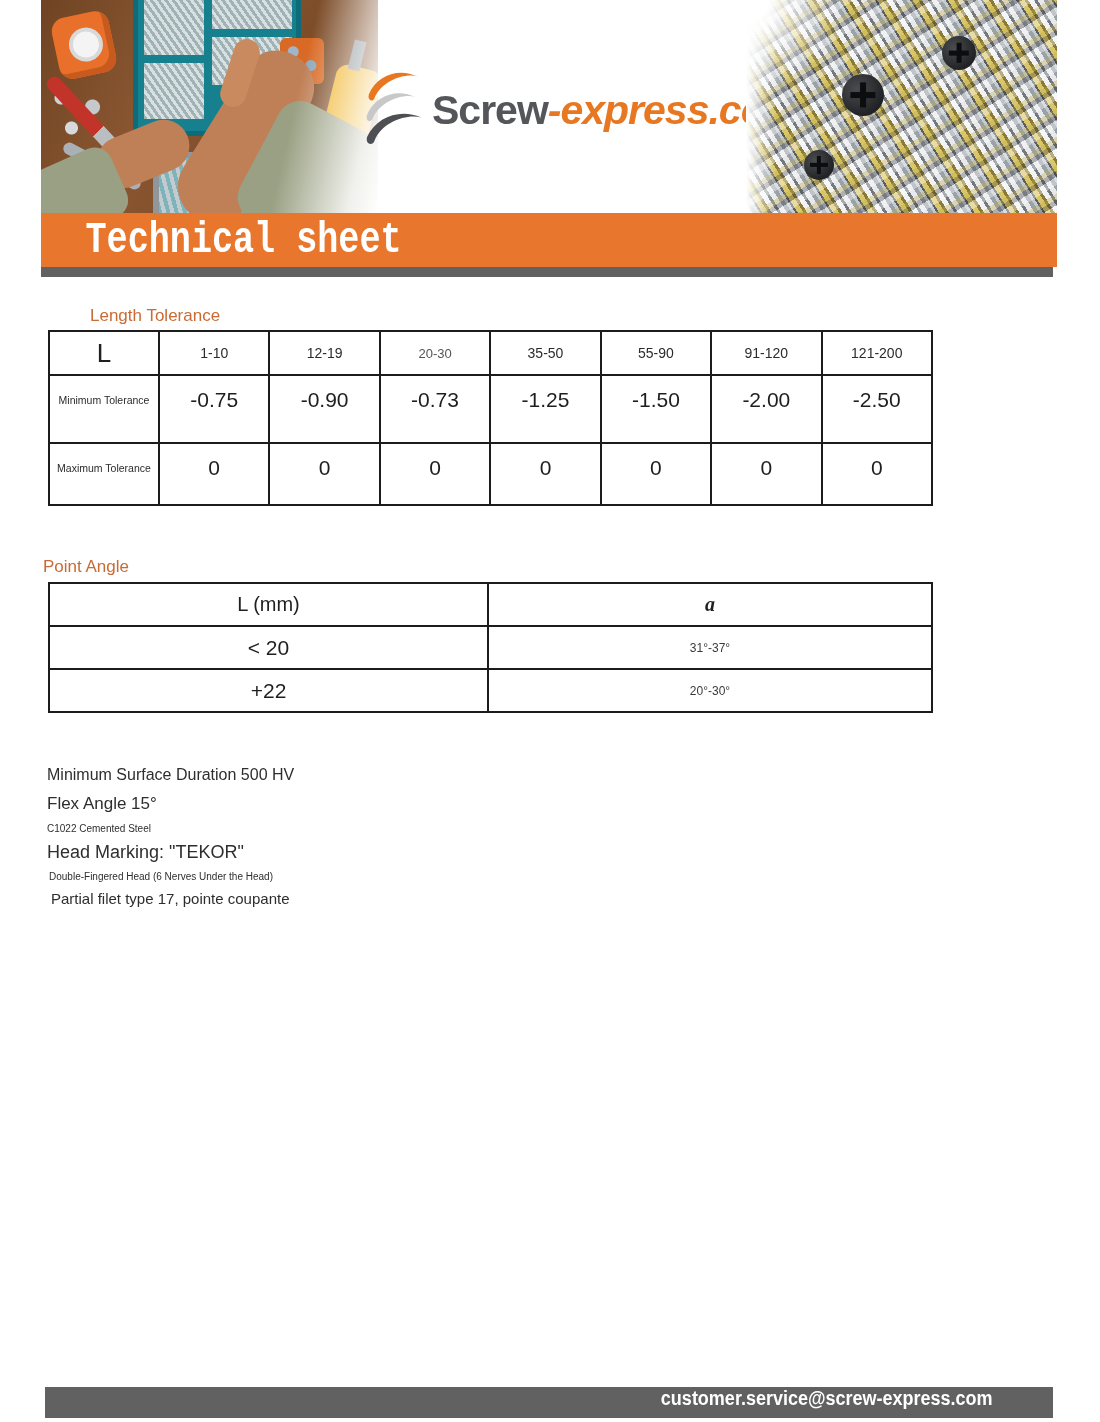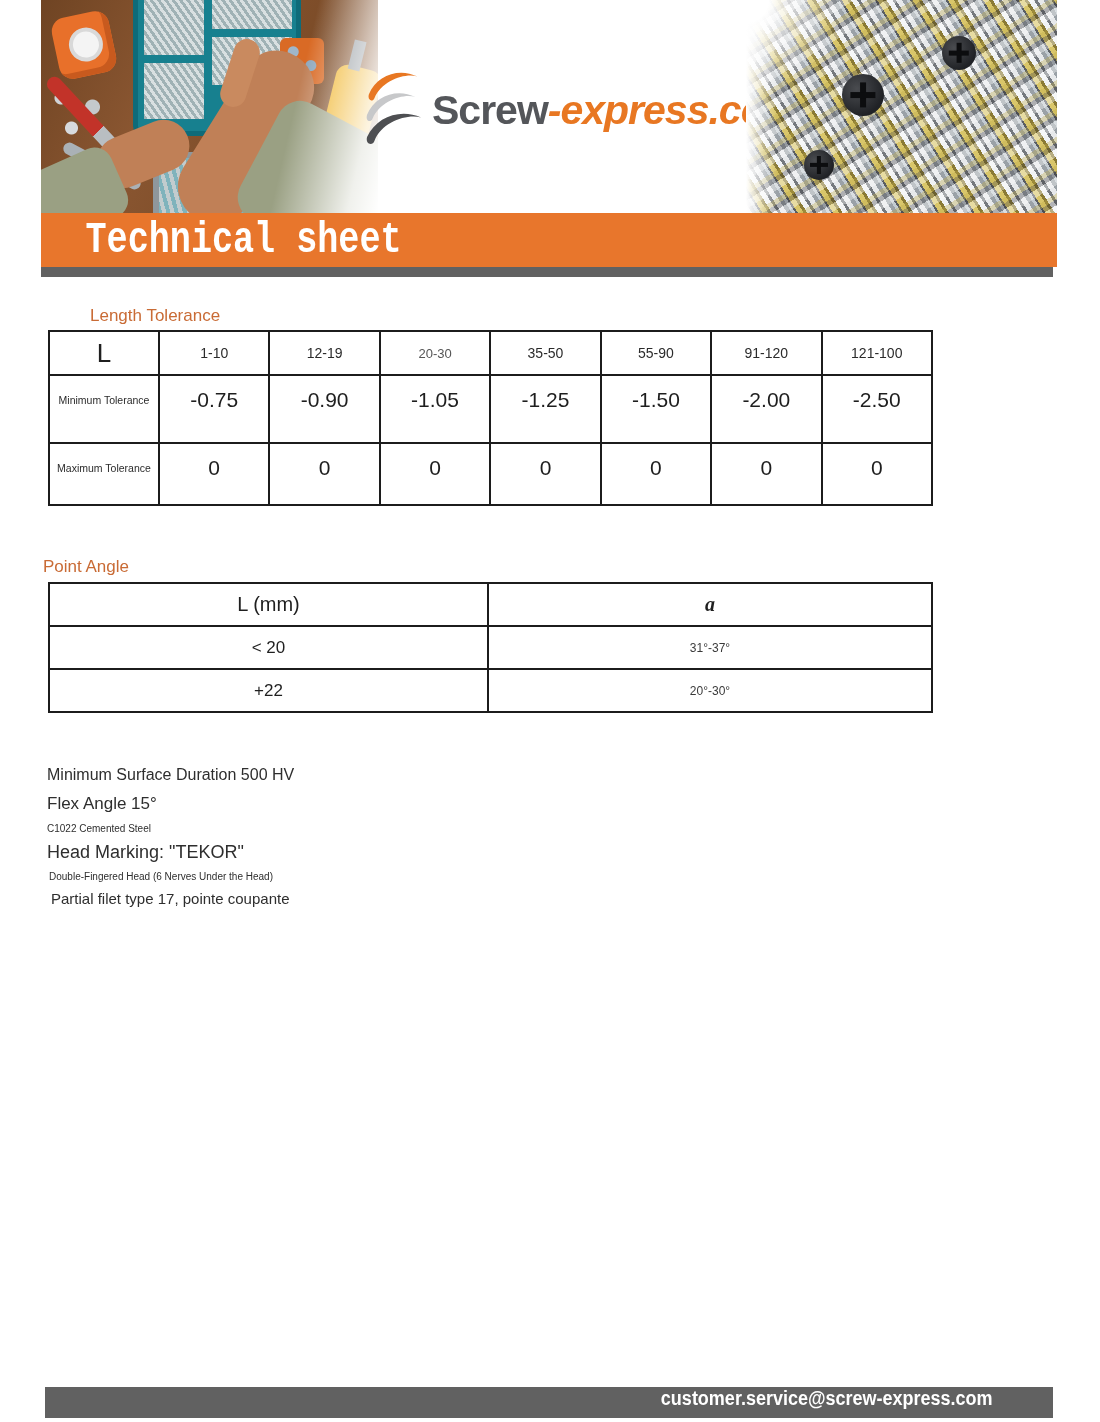--- a/index.html
+++ b/index.html
@@ -100,21 +100,21 @@
   .lt-table tr.rmin{height:68px;}
   .lt-table tr.rmax{height:62px;}
   .lt-corner{font-size:26px;font-weight:400;}
   .lt-col{font-size:14px;color:#2b2b2b;}
   .lt-label{font-size:10.5px;color:#2b2b2b;vertical-align:top;padding-top:18px;}
   .lt-val{font-size:21px;color:#1e1e1e;vertical-align:top;padding-top:12px;}
   .pa-table{left:48px;top:582px;width:885px;}
   .pa-table tr{height:43px;padding-left:8px;}
   .pa-hl{font-size:20px;}
   .pa-ha{font-family:"Liberation Serif", serif;font-style:italic;font-weight:700;font-size:20px;}
-  .pa-l{font-size:17px;}
+  .pa-l{font-size:21px;}
   .pa-deg{font-size:12px;color:#3a3a3a;}
 
   
   .specs{position:absolute;left:47px;top:766px;}
   .specs p{margin:0;line-height:1.18;color:#2e2e2e;}
   .s1{font-size:16px;margin-bottom:9px !important;}
   .s2{font-size:17px;margin-bottom:9px !important;}
   .s3{font-size:10px;margin-bottom:7px !important;}
   .s4{font-size:18px;margin-bottom:8px !important;}
   .s5{font-size:10px;margin-bottom:7px !important;margin-left:2px !important;}
@@ -190,27 +190,27 @@
       </colgroup>
     <tbody>
         <tr class="hdr">
       <td class="lt-corner">L</td>
       <td class="lt-col">1-10</td>
       <td class="lt-col">12-19</td>
       <td class="lt-col" style="font-size:13px;color:#555;">20-30</td>
       <td class="lt-col">35-50</td>
       <td class="lt-col">55-90</td>
       <td class="lt-col">91-120</td>
-      <td class="lt-col">121-100</td>
+      <td class="lt-col">121-200</td>
     </tr>
     <tr class="rmin">
       <td class="lt-label">Minimum Tolerance</td>
       <td class="lt-val">-0.75</td>
       <td class="lt-val">-0.90</td>
-      <td class="lt-val">-1.05</td>
+      <td class="lt-val">-0.73</td>
       <td class="lt-val">-1.25</td>
       <td class="lt-val">-1.50</td>
       <td class="lt-val">-2.00</td>
       <td class="lt-val">-2.50</td>
     </tr>
     <tr class="rmax">
       <td class="lt-label">Maximum Tolerance</td>
       <td class="lt-val">0</td>
       <td class="lt-val">0</td>
       <td class="lt-val">0</td>

